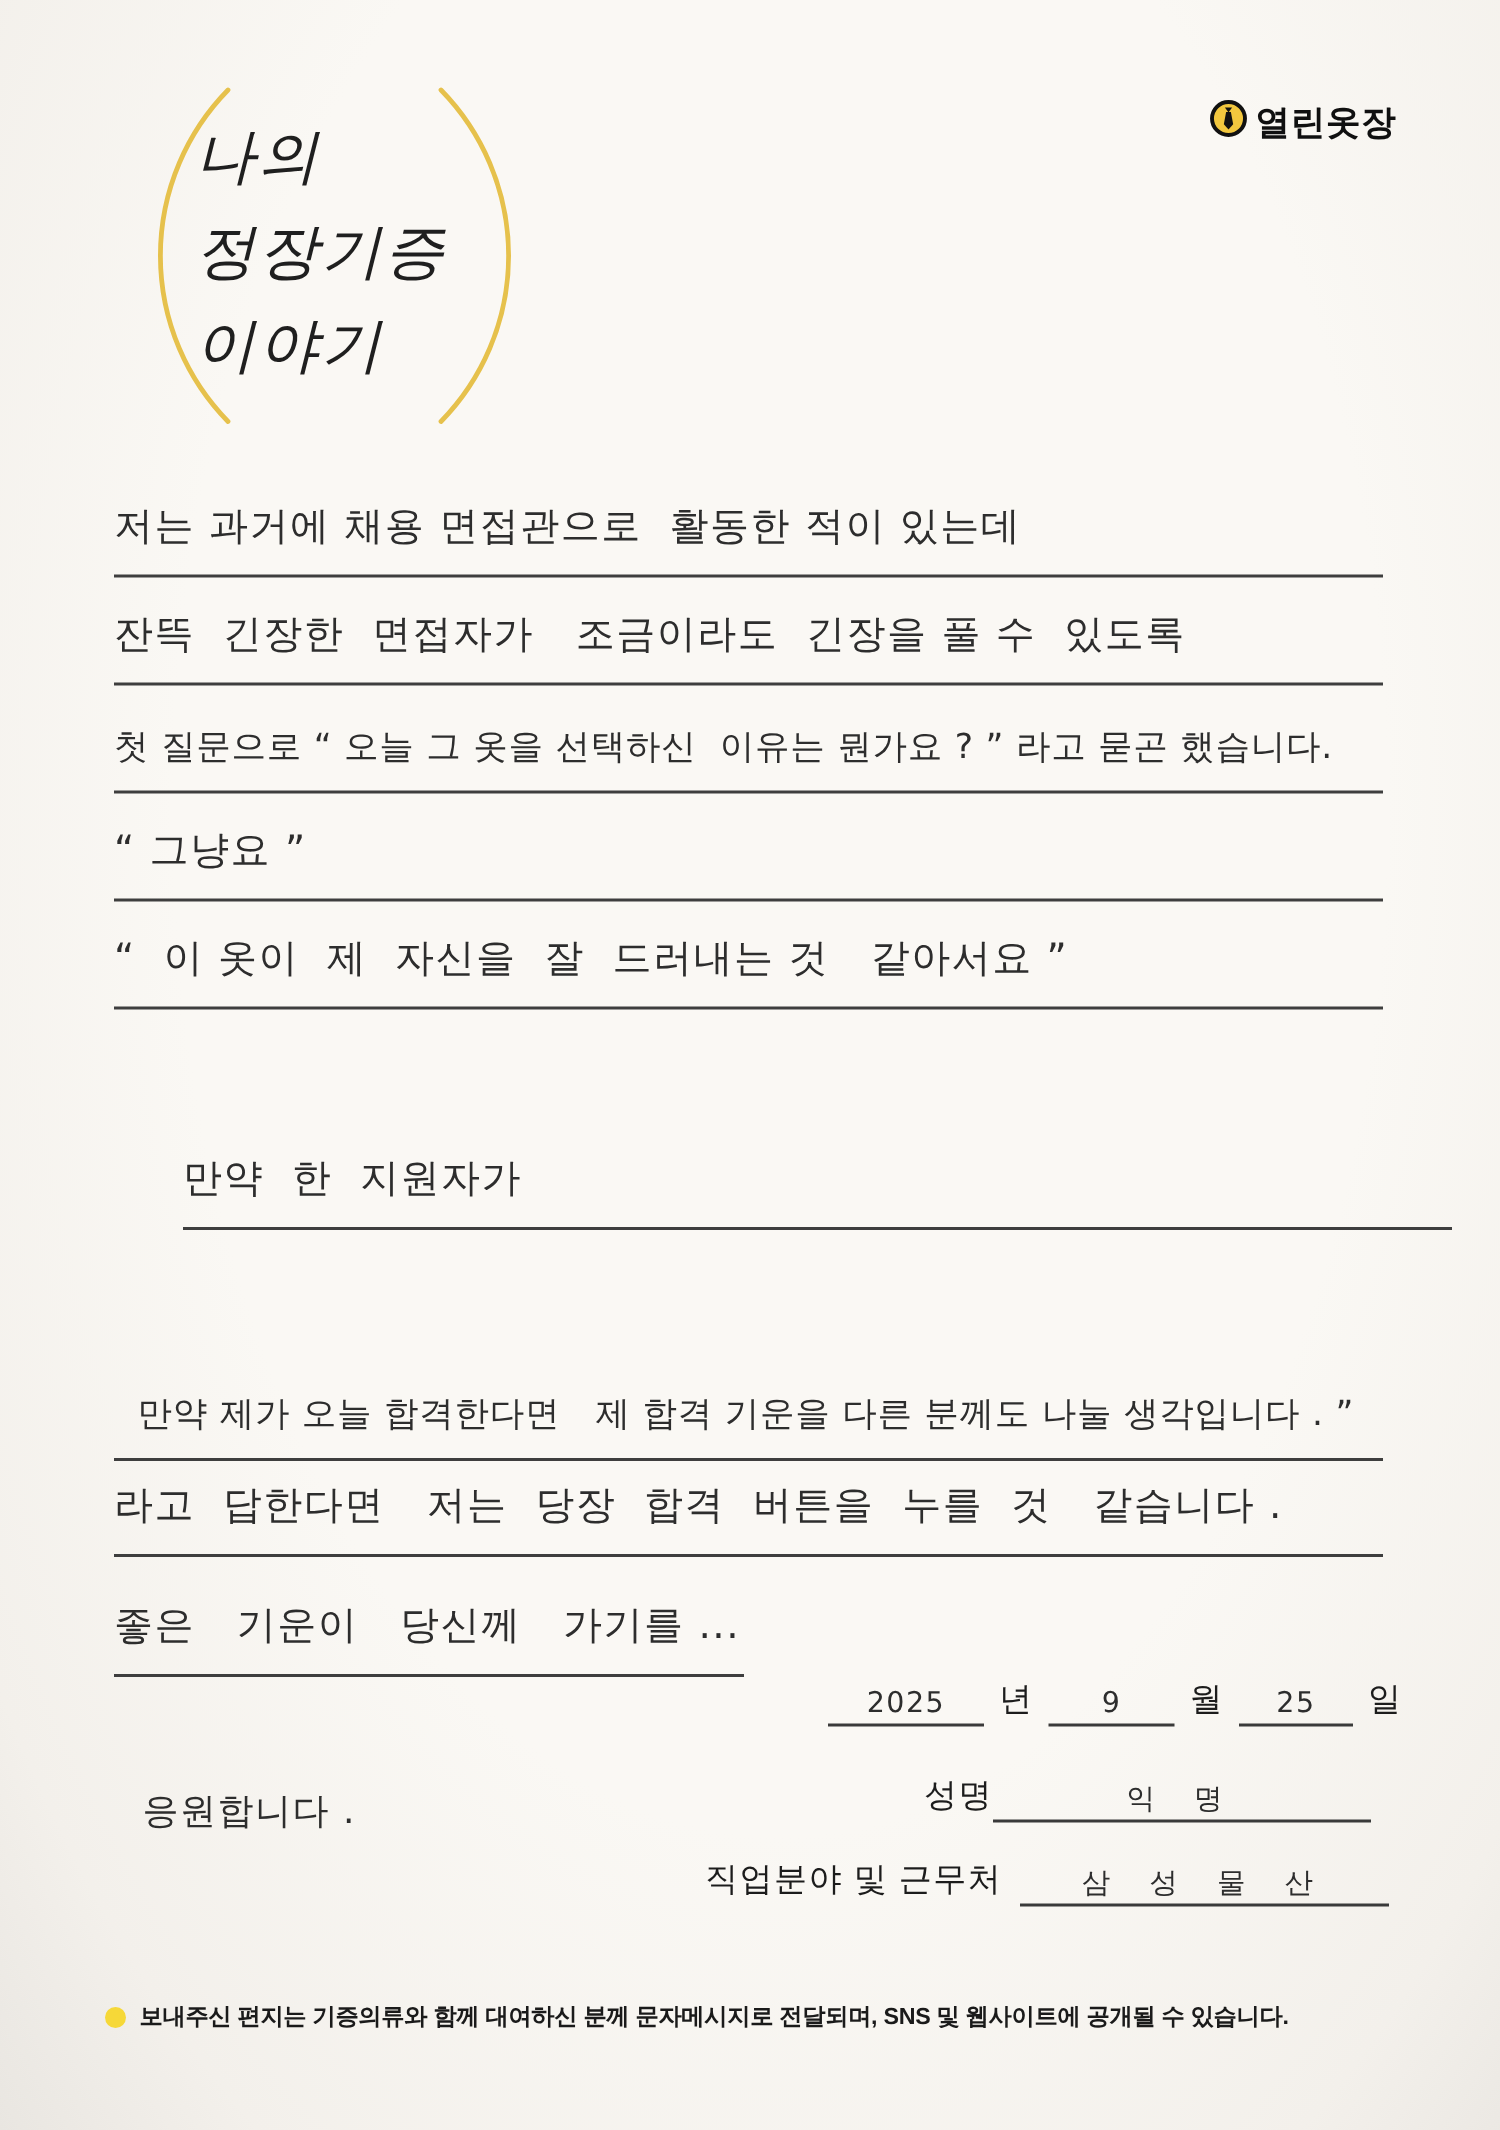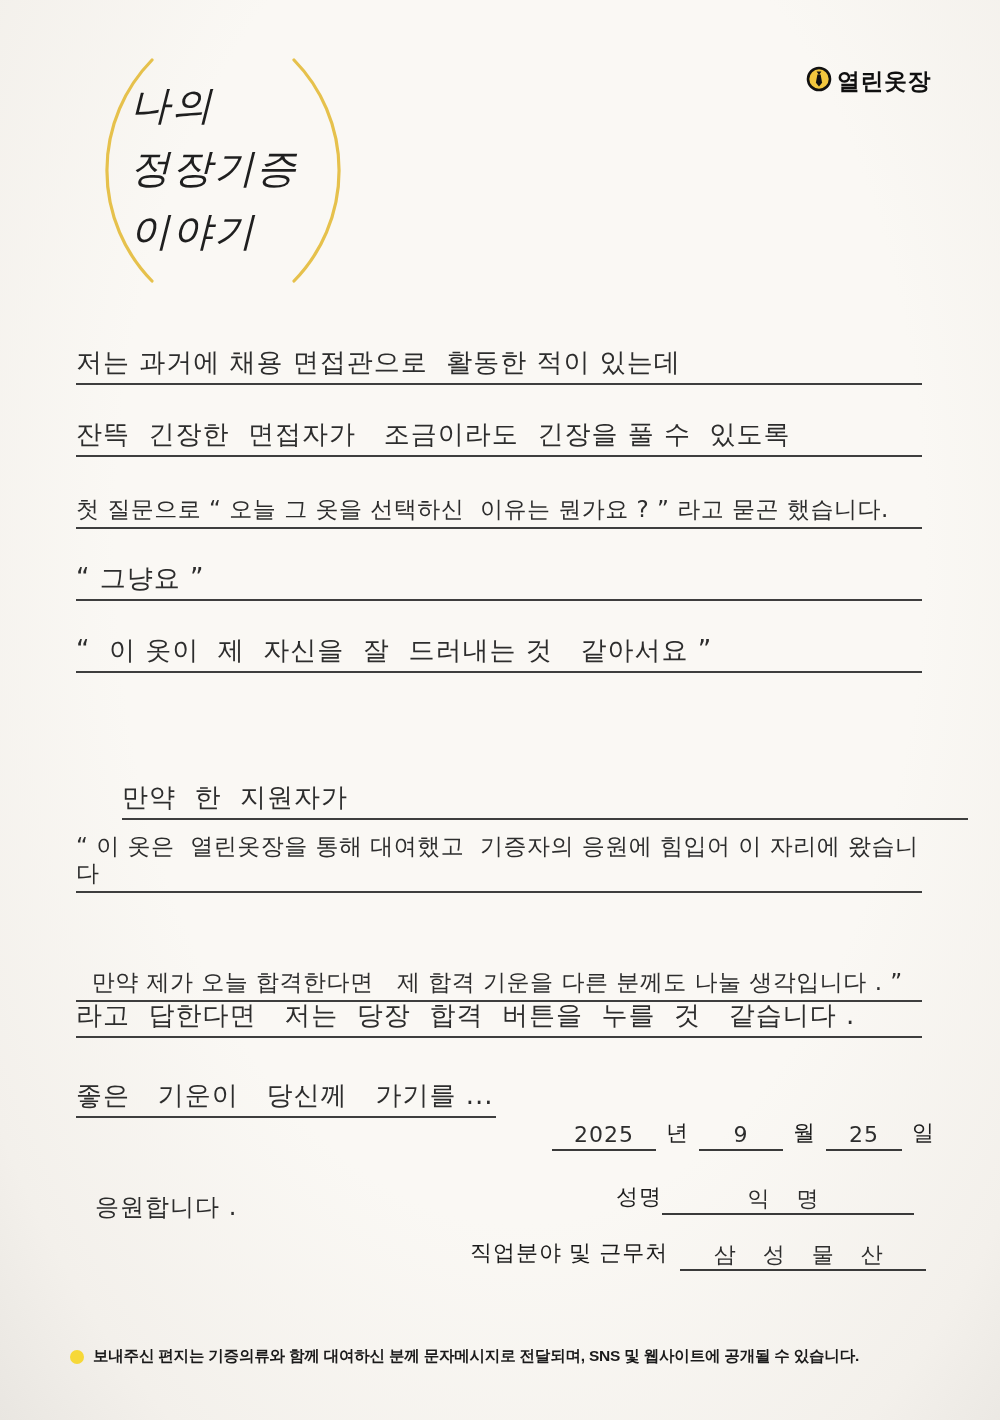--- a/index.html
+++ b/index.html
@@ -19,48 +19,48 @@
     position:absolute;left:58px;top:26px;
     font-family:"DejaVu Serif","Liberation Serif",serif;
     font-size:40px;line-height:1.58;color:#1f1f1f;letter-spacing:2px;white-space:pre-line;font-style:italic;
   }
   .logo{position:absolute;left:806px;top:66px;display:flex;align-items:flex-start;gap:5px;}
   .logo-name{font-size:23px;font-weight:700;color:#101010;letter-spacing:0.5px;}
   
   .line-row{
     position:absolute;left:76px;width:846px;height:60px;
     border-bottom:2px solid #3e3e3e;
-    display:flex;align-items:flex-end;padding-bottom:5px;box-sizing:border-box;
+    display:flex;align-items:flex-end;padding-bottom:16px;box-sizing:border-box;
   }
   .hand{
     font-family:"DejaVu Sans","Liberation Sans",cursive,sans-serif;
     color:#2d2d2d;font-size:26px;letter-spacing:1px;white-space:pre-wrap;line-height:1.15;
   }
   .tight .hand{font-size:23px;letter-spacing:0.5px;}
   .row-1{top:325px;} .row-2{top:397px;} .row-3{top:469px;}
   .row-4{top:541px;} .row-5{top:613px;} .row-6{top:687px;}
-  .row-7{top:760px;margin-left:46px;} .row-8{top:833px;} .row-9{top:942px;}
+  .row-7{top:760px;margin-left:46px;} .row-8{top:833px;} .row-9{top:914px;}
   .row-10{top:978px;}
   .row-11{top:1058px;width:420px;}
   .closing-2{position:absolute;left:95px;top:1194px;font-size:24px;}
   
   .date-row{position:absolute;left:552px;top:1118px;display:flex;align-items:flex-end;gap:10px;}
   .field{
     border-bottom:2px solid #3a3a3a;text-align:center;padding:0 4px 2px 4px;box-sizing:border-box;
   }
-  .field .hand{font-size:22px;}
+  .field .hand{font-size:19px;}
   .f-year{width:104px;} .f-month{width:84px;} .f-day{width:76px;}
   .print-label{font-size:22px;color:#1c1c1c;padding-bottom:3px;letter-spacing:1px;}
   .name-row{position:absolute;left:616px;top:1182px;display:flex;align-items:flex-end;}
   .f-name{width:252px;}
   .job-row{position:absolute;left:470px;top:1238px;display:flex;align-items:flex-end;gap:12px;}
   .f-job{width:246px;}
   .wide-hand{letter-spacing:10px;}
   
-  .footer-note{position:absolute;left:70px;top:1334px;display:flex;align-items:center;gap:9px;width:880px;margin-top:12px;}
+  .footer-note{position:absolute;left:70px;top:1334px;display:flex;align-items:center;gap:9px;width:880px;}
   .dot{width:14px;height:14px;border-radius:50%;background:#f6d838;flex:0 0 auto;}
   .note-text{font-size:15.5px;font-weight:700;color:#1a1a1a;letter-spacing:-0.2px;}
 </style>
 </head>
 <body>
 
 <div class="sheet">
 
   <div class="title-block">
     <svg class="title-arcs" viewBox="0 0 300 245" xmlns="http://www.w3.org/2000/svg">
@@ -92,23 +92,20 @@
     </div>
   <div class="line-row row-4">
       <span class="hand">“ 그냥요 ”</span>
     </div>
   <div class="line-row row-5">
       <span class="hand">“  이 옷이  제  자신을  잘  드러내는 것   같아서요 ”</span>
     </div>
   <div class="line-row row-7">
       <span class="hand">만약  한  지원자가</span>
     </div>
-  <div class="line-row row-8 tight">
-      <span class="hand">“ 이 옷은  열린옷장을 통해 대여했고  기증자의 응원에 힘입어 이 자리에 왔습니다</span>
-    </div>
   <div class="line-row row-9 tight">
       <span class="hand">  만약 제가 오늘 합격한다면   제 합격 기운을 다른 분께도 나눌 생각입니다 . ”</span>
     </div>
   <div class="line-row row-10">
       <span class="hand">라고  답한다면   저는  당장  합격  버튼을  누를  것   같습니다 .</span>
     </div>
   <div class="line-row row-11">
       <span class="hand">좋은   기운이   당신께   가기를 ...</span>
     </div>
 

